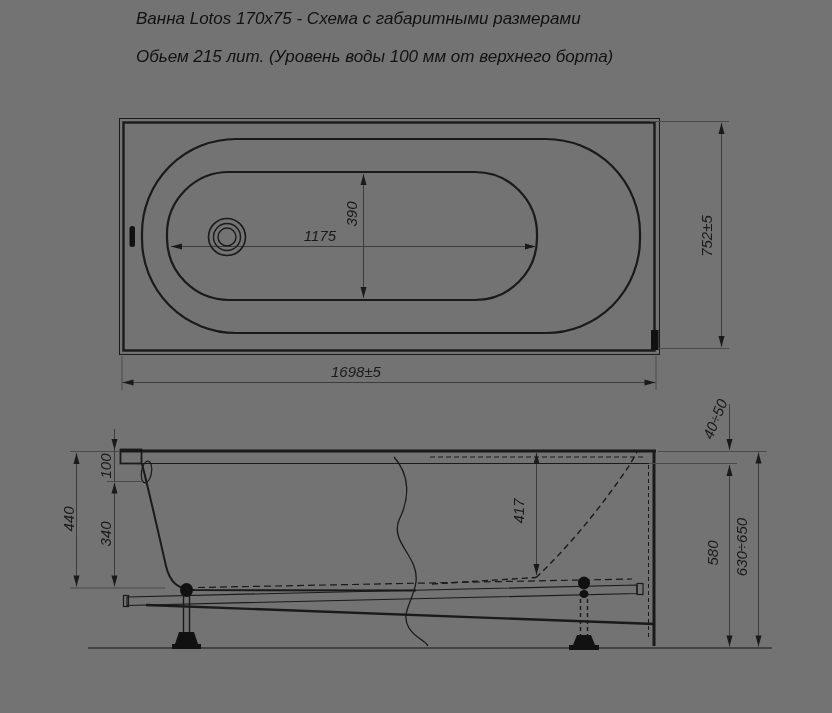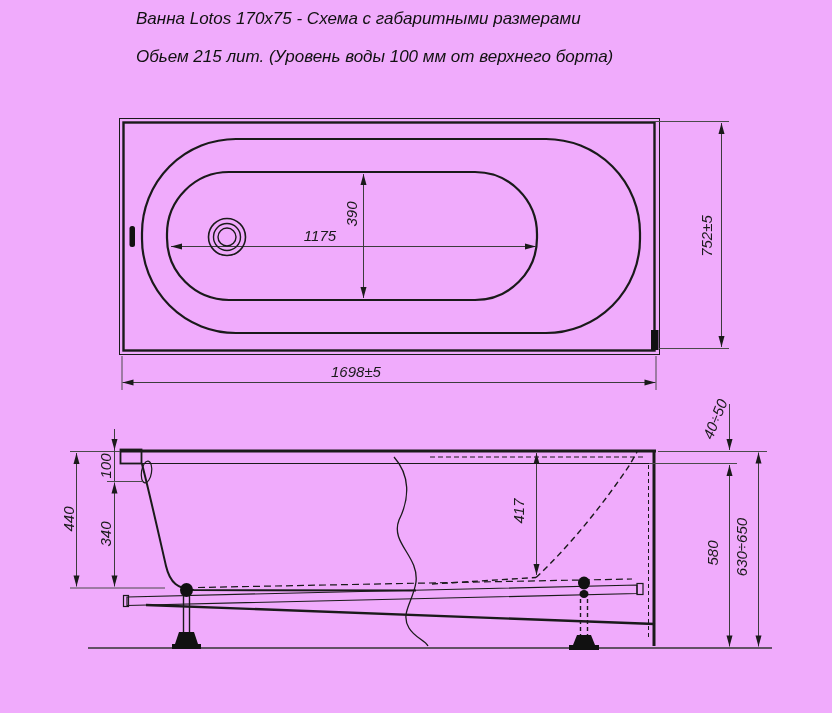--- a/index.html
+++ b/index.html
@@ -1,16 +1,16 @@
 <!DOCTYPE html>
 <html><head>
 <meta charset="utf-8">
 <style>
   html,body{margin:0;padding:0;background:#fff;}
-  .canvas{position:relative;width:832px;height:713px;background:#f0abfc;overflow:hidden;
+  .canvas{position:relative;width:832px;height:713px;background:#737373;overflow:hidden;
           font-family:"Liberation Sans",sans-serif;}
   svg{display:block;}
   .ttl{font:italic 17px "Liberation Sans",sans-serif;fill:#111;}
   .dim{font:italic 15px "Liberation Sans",sans-serif;fill:#1a1a1a;}
   .obj{stroke:#1a1a1a;fill:none;}
   .thick{stroke-width:2.4;}
   .thin{stroke-width:1.2;}
   .dimln{stroke:#3c3c3c;stroke-width:1;fill:none;}
   .ext{stroke:#4a4a4a;stroke-width:1;fill:none;}
   .hid{stroke:#1a1a1a;stroke-width:1.4;fill:none;stroke-dasharray:6 4;}

